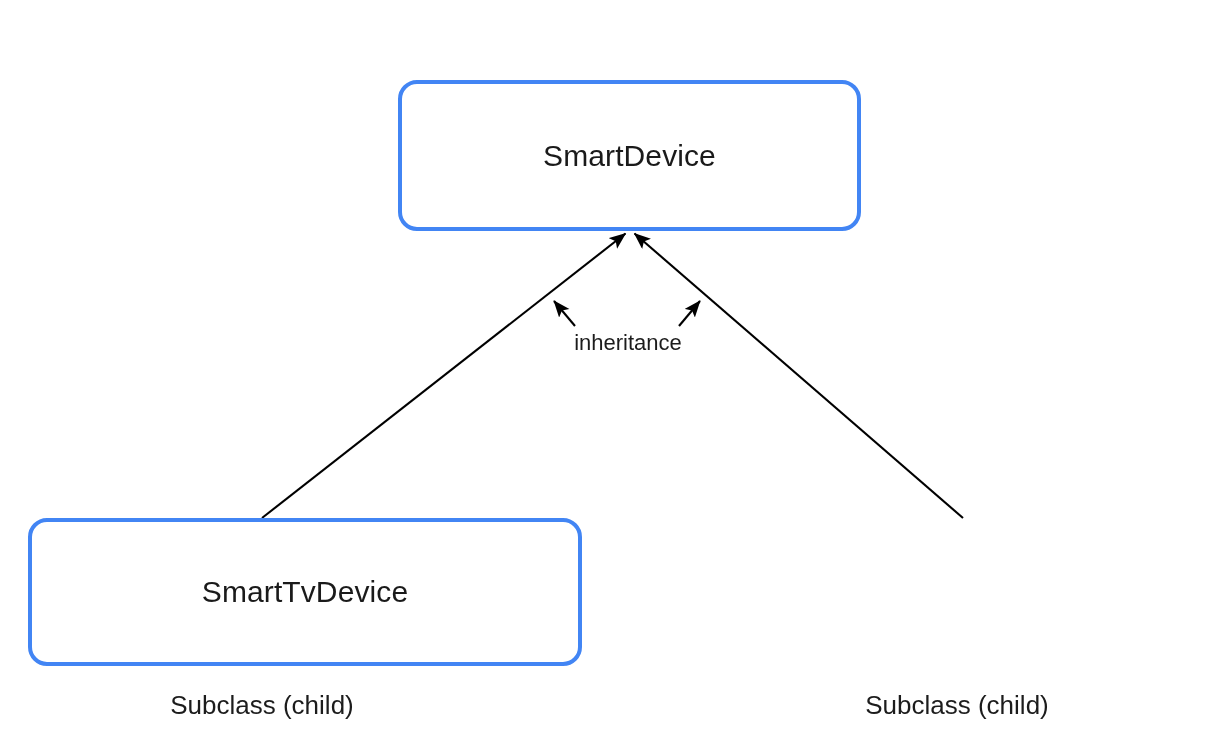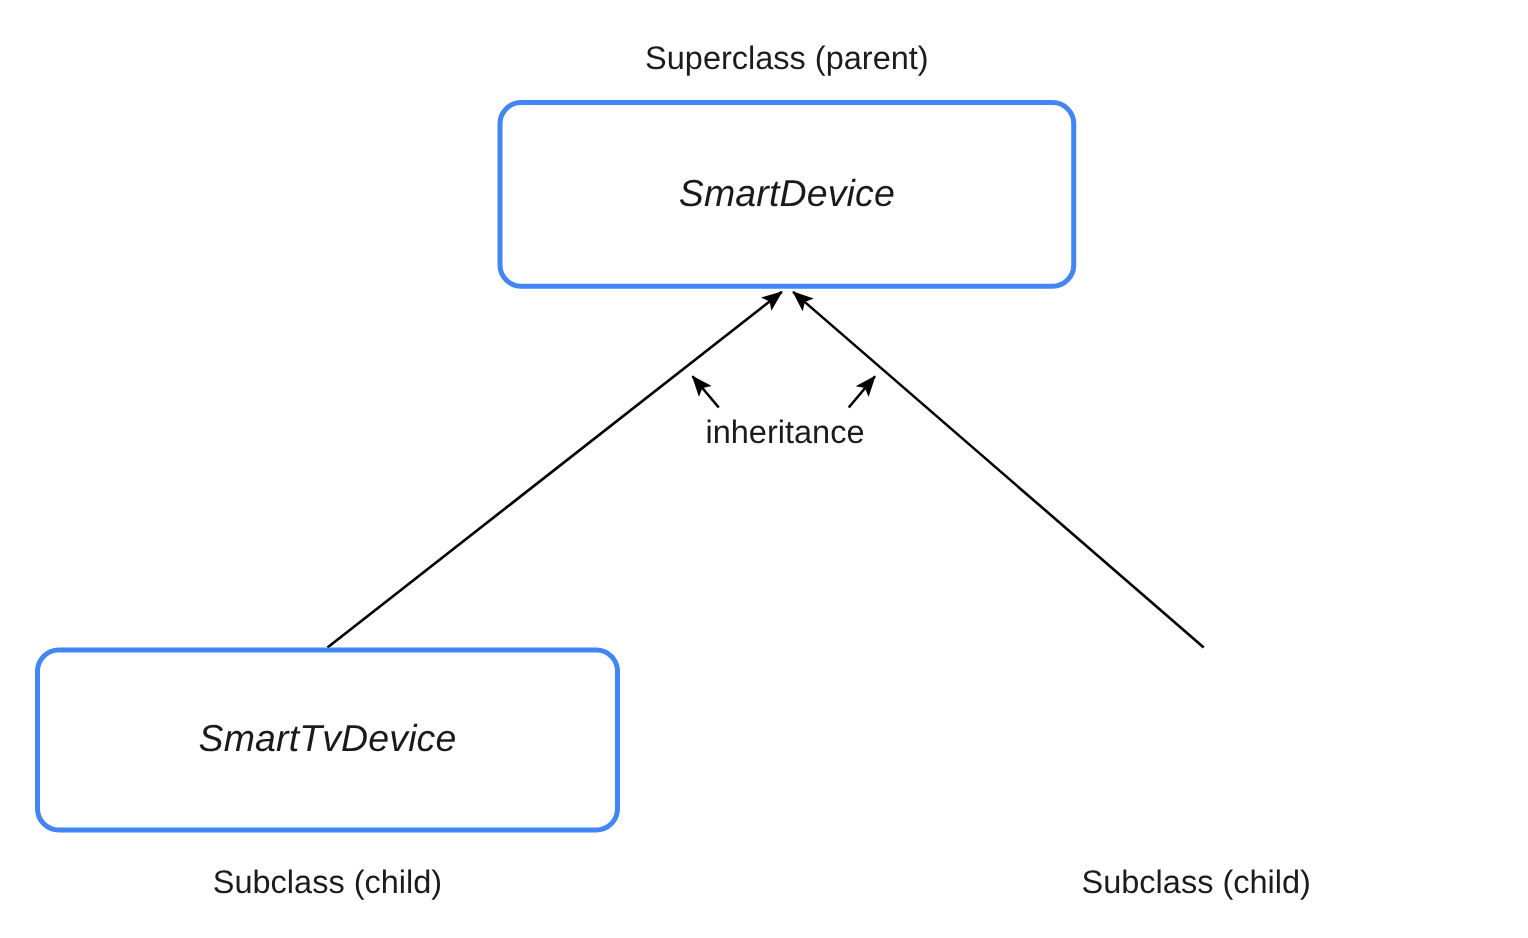--- a/index.html
+++ b/index.html
@@ -32,33 +32,32 @@
     justify-content: center;
   }
   .class-box-label {
     font-family: "Liberation Sans", sans-serif;
     font-size: 30px;
     font-weight: 500;
     color: #1a1a1a;
     letter-spacing: 0.1px;
     line-height: 1;
     white-space: nowrap;
-    font-style: italic;
   }
 
   #box-superclass {
     left: 398px;
     top: 80px;
     width: 463px;
     height: 151px;
   }
   #box-subclass-tv {
     left: 28px;
     top: 518px;
-    width: 468px;
+    width: 554px;
     height: 148px;
     text-align: right;
   }
   #box-subclass-light {
     left: 723px;
     top: 518px;
     width: 468px;
     height: 148px;
   }
 
@@ -100,33 +99,32 @@
   }
 
   
   #label-inheritance {
     position: absolute;
     left: 478px;
     width: 300px;
     top: 332px;
     text-align: center;
     font-family: "Liberation Sans", sans-serif;
-    font-size: 26px;
+    font-size: 22px;
     font-weight: 400;
     color: #1c1c1c;
     line-height: 1;
     white-space: nowrap;
   }
 </style>
 </head>
 <body>
 
 <div id="canvas">
 
-  <div class="caption" id="caption-superclass">Superclass (parent)</div>
 
   <div class="class-box" id="box-superclass">
     <span class="class-box-label">SmartDevice</span>
   </div>
 
   <svg id="connectors" viewBox="0 0 1222 750">
     <defs>
       <marker id="arrowhead-main" markerWidth="9" markerHeight="9" refX="7.6" refY="3.2" orient="auto" markerUnits="strokeWidth">
         <path d="M0,0 L8,3.2 L0,6.4 L1.7,3.2 z" fill="#000000"></path>
       </marker>

